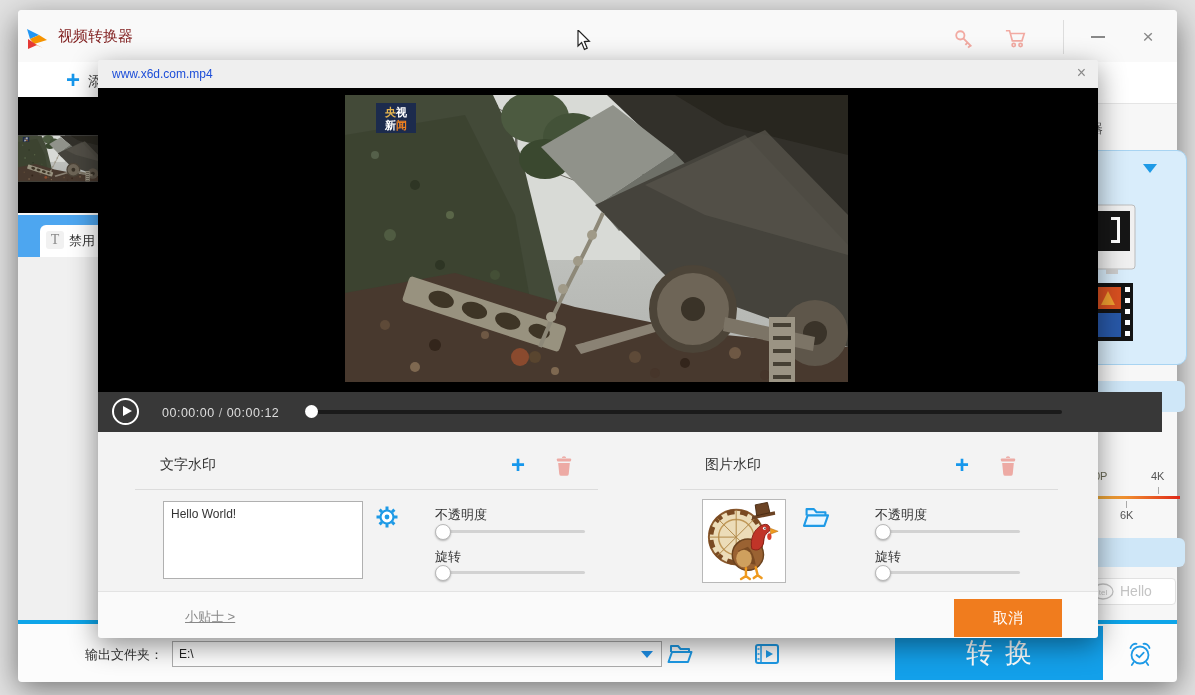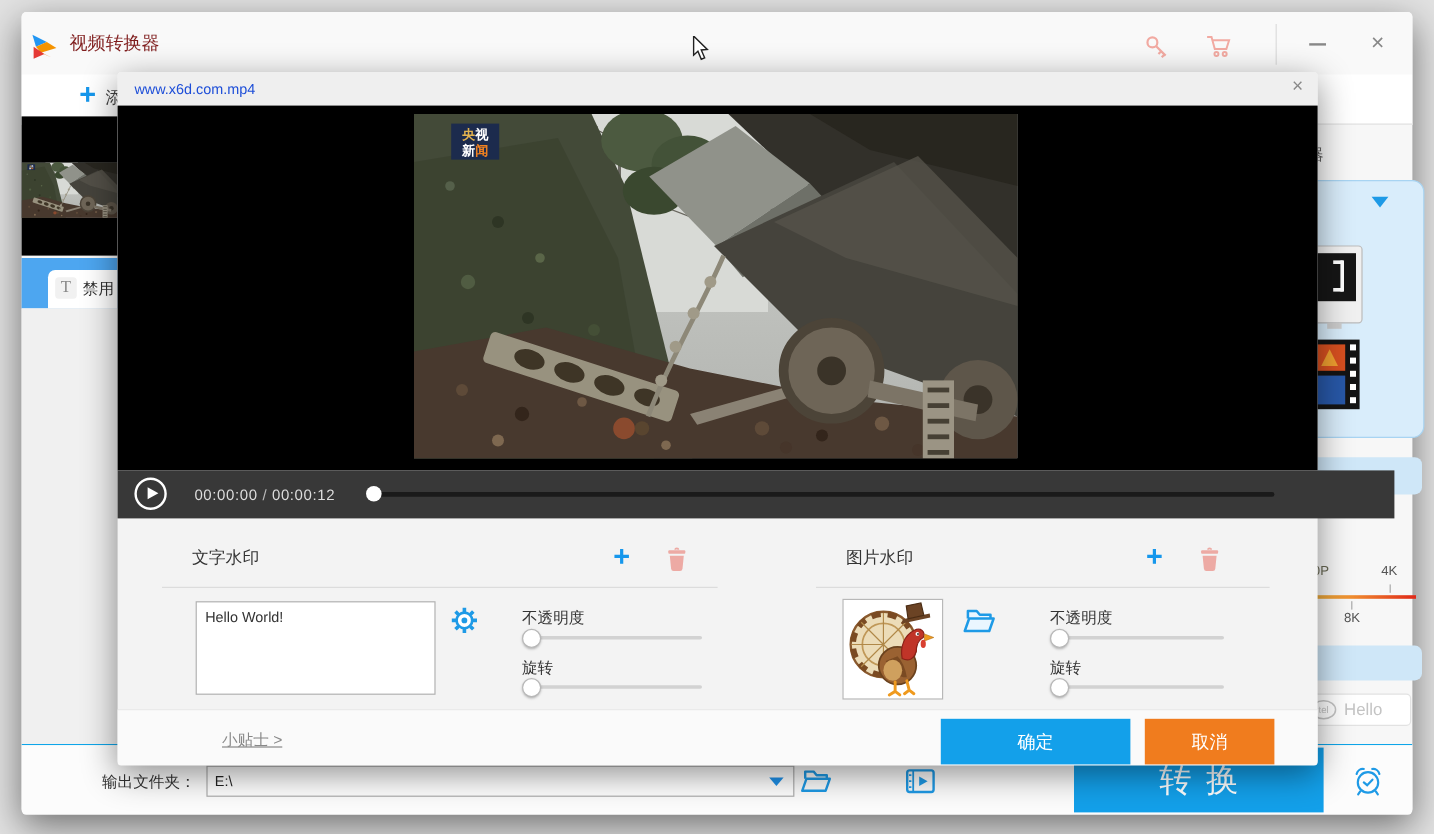--- a/index.html
+++ b/index.html
@@ -187,33 +187,33 @@
     </svg>
   </div>
 
   <div class="bluebar" style="left:1032px;top:371px;width:135px;height:31px"></div>
 
   <span class="qlabel" style="left:1076px;top:460px">0P</span>
   <span class="qlabel" style="left:1133px;top:460px;color:#555">4K</span>
   <div class="tick" style="left:1140px;top:477px"></div>
   <div class="abs" style="left:1040px;top:486px;width:122px;height:3px;background:linear-gradient(90deg,#e8d04a,#f09030 55%,#e02818)"></div>
   <div class="tick" style="left:1108px;top:491px"></div>
-  <span class="qlabel" style="left:1102px;top:499px;color:#555">8K</span>
+  <span class="qlabel" style="left:1102px;top:499px;color:#555">6K</span>
 
   <div class="bluebar" style="left:1032px;top:528px;width:135px;height:29px"></div>
 
   <div class="abs" style="left:1068px;top:568px;width:88px;height:25px;background:#fff;border:1px solid #e2e2e2;border-radius:4px">
     <svg class="abs" style="left:5px;top:4px" width="22" height="17" viewBox="0 0 22 17">
       <ellipse cx="11" cy="8.5" rx="10" ry="7.5" fill="none" stroke="#c4c4c4" stroke-width="1.3"></ellipse>
       <text x="11" y="11.5" text-anchor="middle" font-size="8" fill="#c4c4c4">tel</text>
     </svg>
     <span class="abs" style="left:33px;top:4px;font-size:14px;color:#c4c4c4">Hello</span>
   </div>
 
-  <div class="abs" style="left:0;top:610px;width:1159px;height:58px;background:#fcfcfc;border-top:1px solid #0ea5e9;border-radius:0 0 4px 4px">
+  <div class="abs" style="left:0;top:610px;width:1159px;height:58px;background:#fcfcfc;border-top:4px solid #0ea5e9;border-radius:0 0 4px 4px">
     <span class="abs" style="left:67px;top:22px;font-size:13px;color:#333">输出文件夹：</span>
     <div class="abs" style="left:154px;top:17px;width:488px;height:24px;background:#fff;border:1px solid #adadad">
       <span class="abs" style="left:6px;top:5px;font-size:12px;color:#222">E:\</span>
       <div class="abs" style="right:8px;top:9px;width:0;height:0;border-left:6px solid transparent;border-right:6px solid transparent;border-top:7px solid #1e90e8"></div>
     </div>
     <svg class="abs" style="left:649px;top:19px" width="26" height="22" viewBox="0 0 26 22">
       <g stroke="#1e9ae6" stroke-width="2" fill="none" stroke-linejoin="round">
         <path d="M4,9 V3 h7 l2.5,3 H22 v3"></path>
         <path d="M1.5,19 L5,9 h19.5 l-3.5,10 z"></path>
       </g>
@@ -347,19 +347,18 @@
     <div class="thumb"></div>
   </div>
   <span class="ctl-label" style="left:777px;top:488px">旋转</span>
   <div class="slider" style="left:779px;top:505px;width:143px">
     <div class="track"></div>
     <div class="thumb"></div>
   </div>
 
   <div class="abs" style="left:0;top:531px;width:1000px;height:46px;background:#fafafa;border-top:1px solid #e3e3e3;border-radius:0 0 3px 3px"></div>
   <span class="abs" style="left:87px;top:548px;font-size:13px;color:#888;text-decoration:underline;cursor:pointer">小贴士 &gt;</span>
-  <button class="btn" style="left:686px;top:539px;width:158px;height:38px;background:#13a0ea">确定</button>
   <button class="btn" style="left:856px;top:539px;width:108px;height:38px;background:#f07c1e">取消</button>
 </div>
 
 <svg class="abs" style="left:577px;top:30px;z-index:99" width="15" height="21" viewBox="0 0 15 21">
   <polygon points="1,0 1,16 4.6,12.6 7.4,19.4 10.2,18.2 7.4,11.6 12.4,11.2" fill="#fff" stroke="#222" stroke-width="1.2"></polygon>
 </svg>
 
 </body></html>

